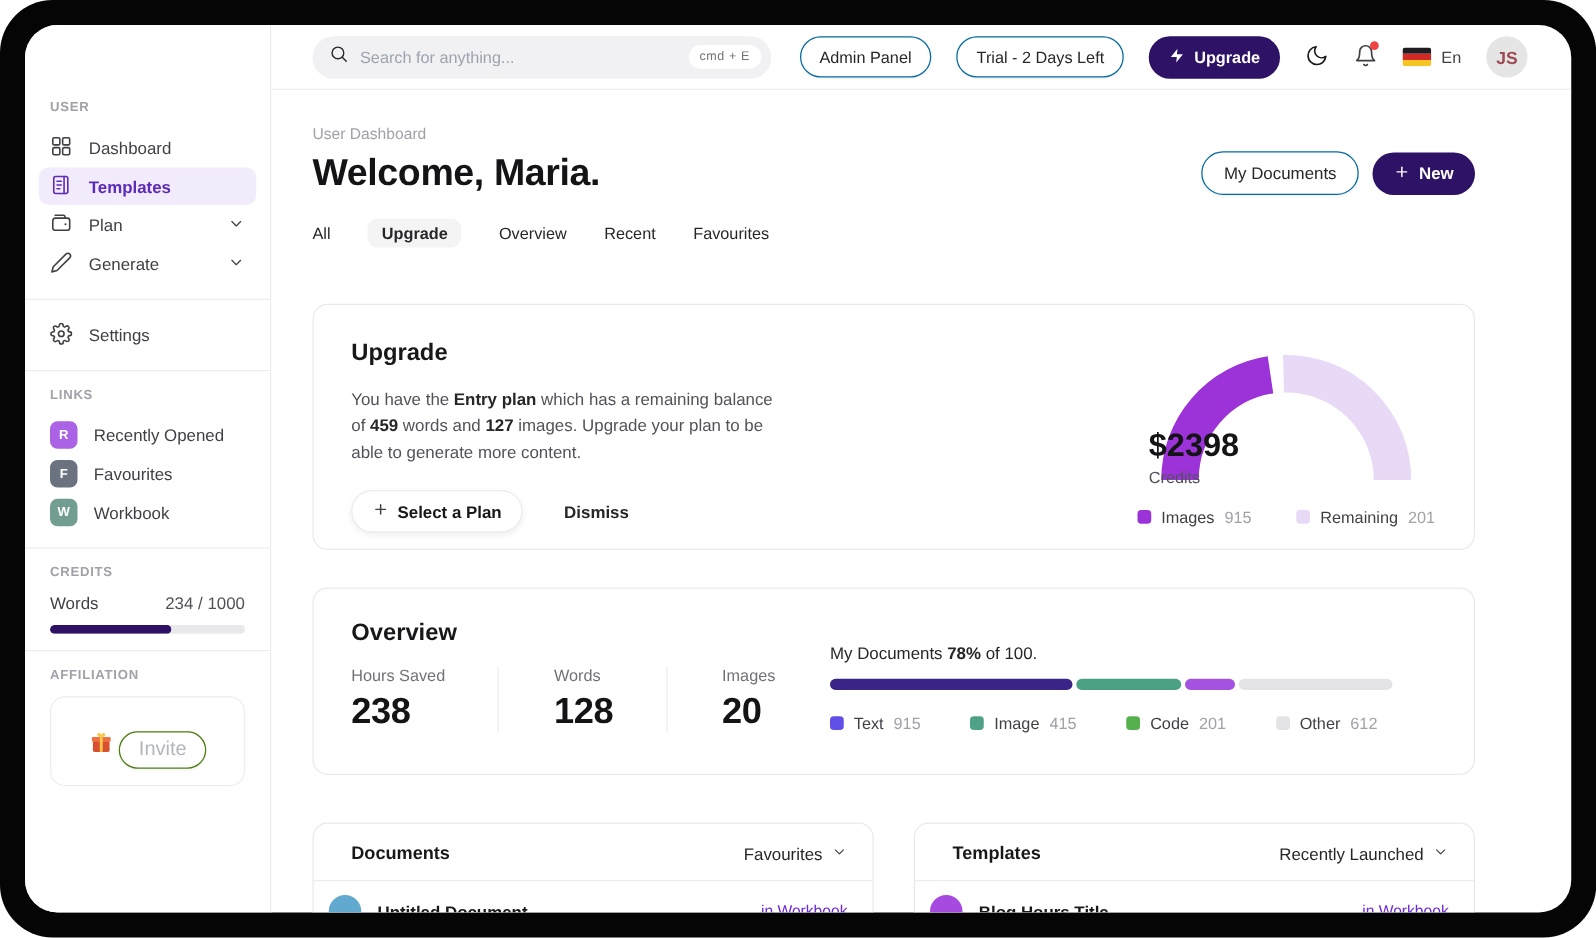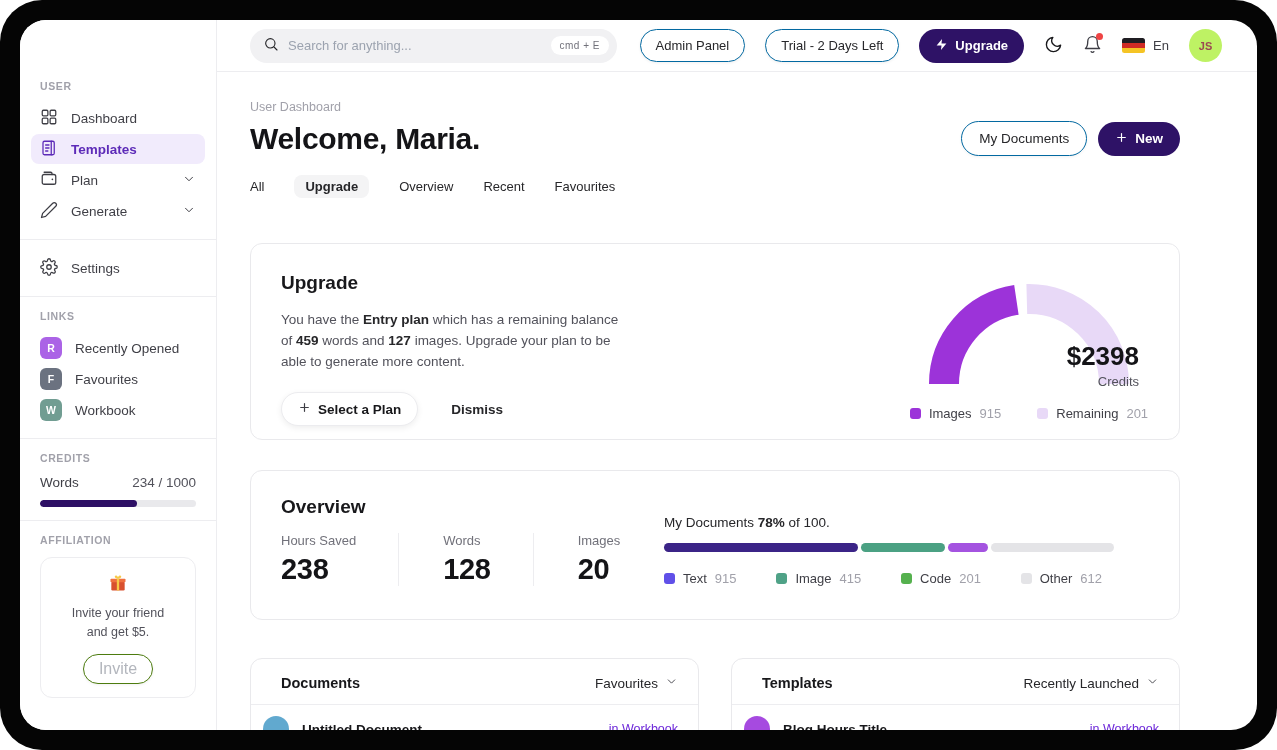--- a/index.html
+++ b/index.html
@@ -33,21 +33,21 @@
   .search-wrap input::placeholder { color:#9ca3af; }
   .kbd-pill { background:#fff; border-radius:999px; font-size:10px; color:#71717a; padding:4px 9px; letter-spacing:.5px; }
   .top-right { margin-left:auto; display:flex; align-items:center; gap:20px; }
   .pill-white { background:#fff; border:1px solid #0369a1; box-shadow:0 1px 3px rgba(0,0,0,.06); border-radius:999px; padding:8px 15px; font-size:13px; font-weight:500; color:#27272a; cursor:pointer; white-space:nowrap; }
   .btn-dark { background:#2e1266; color:#fff; border:none; border-radius:999px; padding:9px 16px; font-size:13px; font-weight:600; display:flex; align-items:center; gap:7px; cursor:pointer; font-family:"Liberation Sans",sans-serif; }
   .icon-btn { position:relative; background:none; border:none; cursor:pointer; display:flex; align-items:center; }
   .notif-dot { position:absolute; top:-2px; right:-1px; width:7px; height:7px; border-radius:50%; background:#ef4444; }
   .flag { width:23px; height:15px; border-radius:2.5px; overflow:hidden; display:flex; flex-direction:column; }
   .flag div { flex:1; }
   .lang { font-size:13px; color:#3f3f46; font-weight:500; }
-  .avatar { width:33px; height:33px; border-radius:50%; background:#bef264; color:#9b4a52; font-size:11px; font-weight:700; display:flex; align-items:center; justify-content:center; cursor:pointer; }
+  .avatar { width:33px; height:33px; border-radius:50%; background:#e5e5e5; color:#9b4a52; font-size:14px; font-weight:700; display:flex; align-items:center; justify-content:center; cursor:pointer; }
 
   .content { flex:1; padding:28px 77px 0 33px; overflow:hidden; }
   .breadcrumb { font-size:12.5px; color:#a1a1aa; }
   .title-row { display:flex; align-items:center; justify-content:space-between; margin-top:7px; }
   .page-title { font-size:30px; font-weight:800; color:#141417; letter-spacing:-.3px; }
   .title-actions { display:flex; align-items:center; gap:11px; }
   .tabs { display:flex; align-items:center; gap:30px; margin-top:19px; }
   .tab { font-size:13px; color:#27272a; cursor:pointer; padding:4px 0; }
   .tab.active { background:#f4f4f5; border-radius:8px; padding:4px 11px; font-weight:700; }
 
@@ -55,21 +55,21 @@
   .upgrade-card { margin-top:45px; height:197px; display:flex; padding:28px 40px 0 30px; }
   .up-left { width:420px; flex:none; }
   .card-title { font-size:19px; font-weight:700; color:#18181b; }
   .up-text { margin-top:15px; width:352px; font-size:13.5px; line-height:1.56; color:#52525b; }
   .up-text b { color:#27272a; }
   .up-actions { display:flex; align-items:center; gap:33px; margin-top:20px; }
   .btn-outline { background:#fff; border:1px solid #ececef; box-shadow:0 2px 6px rgba(0,0,0,.07); border-radius:999px; padding:8px 16px; font-size:13.5px; font-weight:600; color:#18181b; display:flex; align-items:center; gap:7px; cursor:pointer; font-family:"Liberation Sans",sans-serif; }
   .link-btn { font-size:13.5px; font-weight:600; color:#27272a; background:none; border:none; cursor:pointer; font-family:"Liberation Sans",sans-serif; }
   .up-right { margin-left:auto; width:220px; flex:none; display:flex; flex-direction:column; align-items:center; padding-top:4px; }
   .gauge-wrap { position:relative; width:220px; height:113px; }
-  .gauge-center { position:absolute; left:0; right:0; bottom:0; text-align:right; }
+  .gauge-center { position:absolute; left:0; right:0; bottom:0; text-align:left; }
   .gauge-value { font-size:26px; font-weight:800; color:#141417; }
   .gauge-label { font-size:13px; color:#52525b; margin-top:2px; }
   .legend-row { display:flex; align-items:center; gap:36px; margin-top:17px; }
   .legend-item { display:flex; align-items:center; gap:8px; font-size:13px; color:#3f3f46; }
   .legend-dot { width:11px; height:11px; border-radius:3px; flex:none; }
   .legend-val { color:#a1a1aa; }
 
   .overview-card { margin-top:30px; height:150px; display:flex; padding:25px 65px 0 30px; }
   .stats-row { display:flex; margin-top:15px; }
   .stat { padding-right:42px; }
@@ -193,24 +193,20 @@
     <div class="divider"></div>
 
     <div class="section-label">AFFILIATION</div>
     <div class="affil-card">
       <span><svg width="20" height="20" viewBox="0 0 24 24">
               <rect x="4" y="10.5" width="16" height="10.5" rx="1.5" fill="#d8502f"></rect>
               <rect x="3" y="6.8" width="18" height="4.4" rx="1" fill="#ef7040"></rect>
               <rect x="10.6" y="6.8" width="2.8" height="14.2" fill="#f7c948"></rect>
               <path d="M12 6.8C9 6.8 7.5 5 8.3 3.6 9 2.4 11 2.8 12 4.8c1-2 3-2.4 3.7-1.2.8 1.4-.7 3.2-3.7 3.2z" fill="#f7c948"></path>
             </svg></span>
-      <div class="affil-text">
-        <span>Invite your friend</span><br>
-        <span>and get $5.</span>
-      </div>
       <span class="invite-btn">Invite</span>
     </div>
   </aside>
 
   <div class="main">
 
     <header class="topbar">
       <div class="search-wrap">
         <span><svg class="ic" width="16" height="16" viewBox="0 0 24 24" style="stroke:#27272a">
                 <circle cx="11" cy="11" r="7"></circle>

